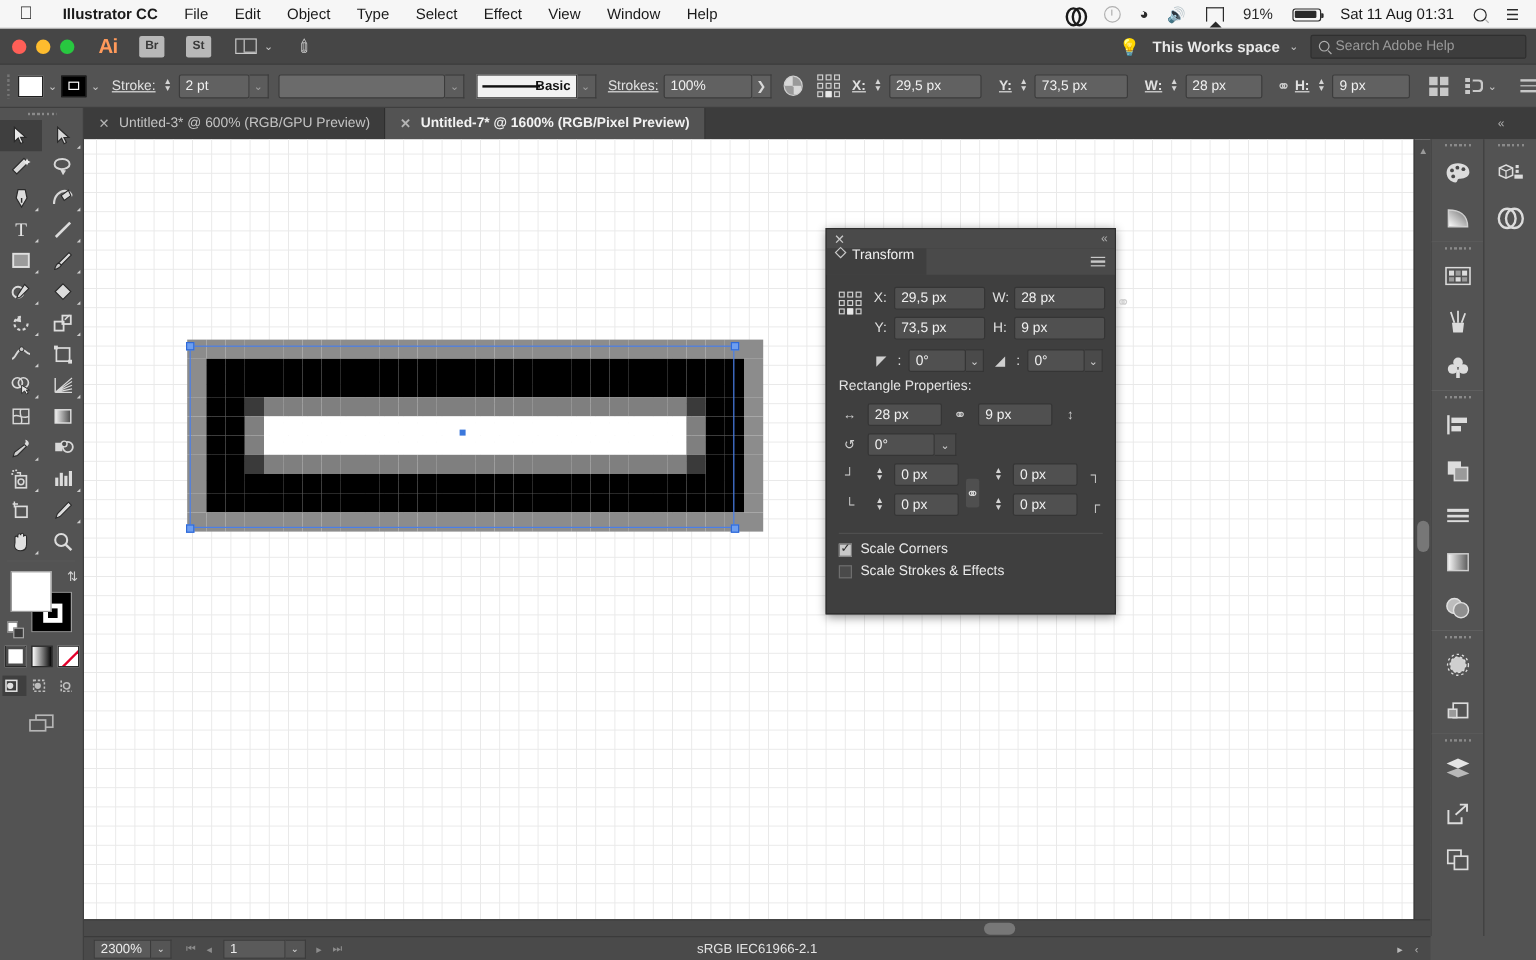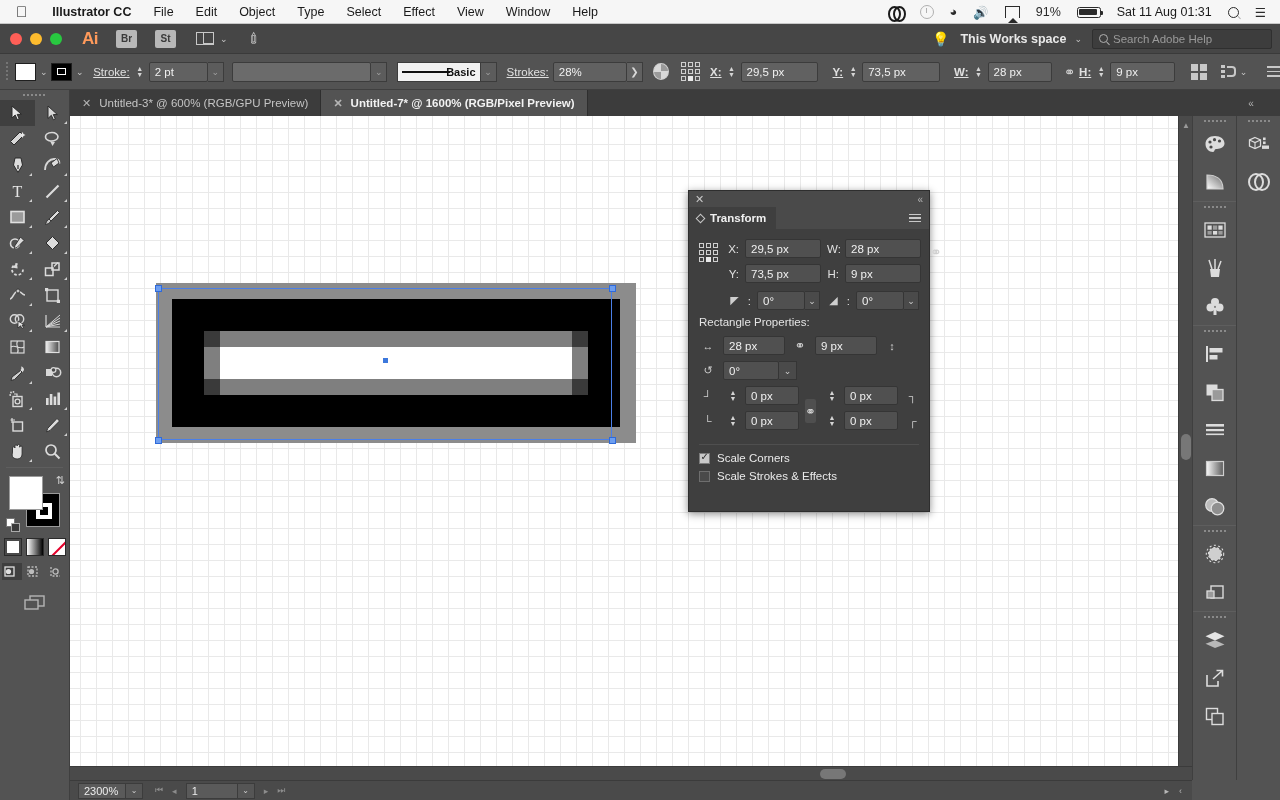--- a/index.html
+++ b/index.html
@@ -225,22 +225,22 @@
 
   
   .tpanel {
     position: absolute; left: 688px; top: 190px; width: 242px; height: 322px;
     background: #3f3f3f; border: 1px solid #2e2e2e; box-shadow: 0 2px 8px rgba(0,0,0,0.45);
   }
   .tp-top { height: 16px; background: #4a4a4a; display: flex; align-items: center; justify-content: space-between; padding: 0 6px; }
   .tp-top .x { color: #c8c8c8; font-size: 11px; }
   .tp-top .cc { color: #b0b0b0; font-size: 10px; }
   .tp-tabrow { height: 22px; background: #4a4a4a; display: flex; align-items: stretch; }
-  .tp-tab { background: #3f3f3f; display: flex; align-items: center; gap: 6px; padding: 0 10px 0 8px;
-    color: #f0f0f0; font-size: 11.5px; font-weight: bold; }
+  .tp-tab { background: #3f3f3f; display: flex; align-items: flex-start; gap: 6px; padding: 0 10px 0 8px;
+    color: #f0f0f0; font-size: 11.5px; font-weight: normal; }
   .tp-tab .dia { width: 7px; height: 7px; border: 1.2px solid #c8c8c8; transform: rotate(45deg); }
   .tp-burger { margin-left: auto; display: flex; flex-direction: column; gap: 2px; justify-content: center; padding-right: 8px; }
   .tp-burger i { width: 12px; height: 1.6px; background: #c8c8c8; }
   .tp-body { padding: 10px 10px 0 10px; }
   .tp-refpt { display: grid; grid-template-columns: repeat(3, 5px); grid-template-rows: repeat(3, 5px); gap: 2px; }
   .tp-refpt i { border: 1px solid #cfcfcf; }
   .tp-refpt i.on { background: #e8e8e8; border-color: #e8e8e8; }
   .tp-row { display: flex; align-items: center; gap: 6px; margin-bottom: 6px; }
   .tp-lab { color: #e0e0e0; font-size: 11.5px; width: 12px; text-align: right; }
   .tp-field { width: 76px; height: 19px; background: #505050; border: 1px solid #353535; border-radius: 2px;
@@ -354,21 +354,21 @@
     <span class="stepper">▲<br>▼</span>
     <span class="field" style="width:62px;margin-left:3px">2 pt</span>
     <span class="dd-chev">⌄</span>
     <span class="dd-disabled"></span>
     <span class="dd-chev">⌄</span>
     <span class="brush-box" style="margin-left:10px">
       <span>Basic</span>
     </span>
     <span class="dd-chev">⌄</span>
     <span class="lbl" style="margin-left:10px">Strokes:</span>
-    <span class="field" style="width:78px;margin-left:4px">28%</span>
+    <span class="field" style="width:78px;margin-left:4px">100%</span>
     <span class="opacity-arrow">❯</span>
     <span class="transp-ic"></span>
     <span class="refpt">
       <i></i>
         <i></i>
         <i></i>
         <i></i>
         <i></i>
         <i></i>
         <i></i>
@@ -1265,19 +1265,20 @@
     <span class="st-zoom">2300%</span>
     <span class="st-chev">⌄</span>
     <span class="st-nav">
       <span>⏮</span>
       <span>◂</span>
       <span class="st-page">1</span>
       <span class="st-chev" style="margin-left:-9px">⌄</span>
       <span>▸</span>
       <span>⏭</span>
     </span>
+    <span class="st-profile">sRGB IEC61966-2.1</span>
     <span class="st-right">
       <span>▸</span>
       <span>‹</span>
     </span>
   </div>
 
 </div>
 
 </body></html>

